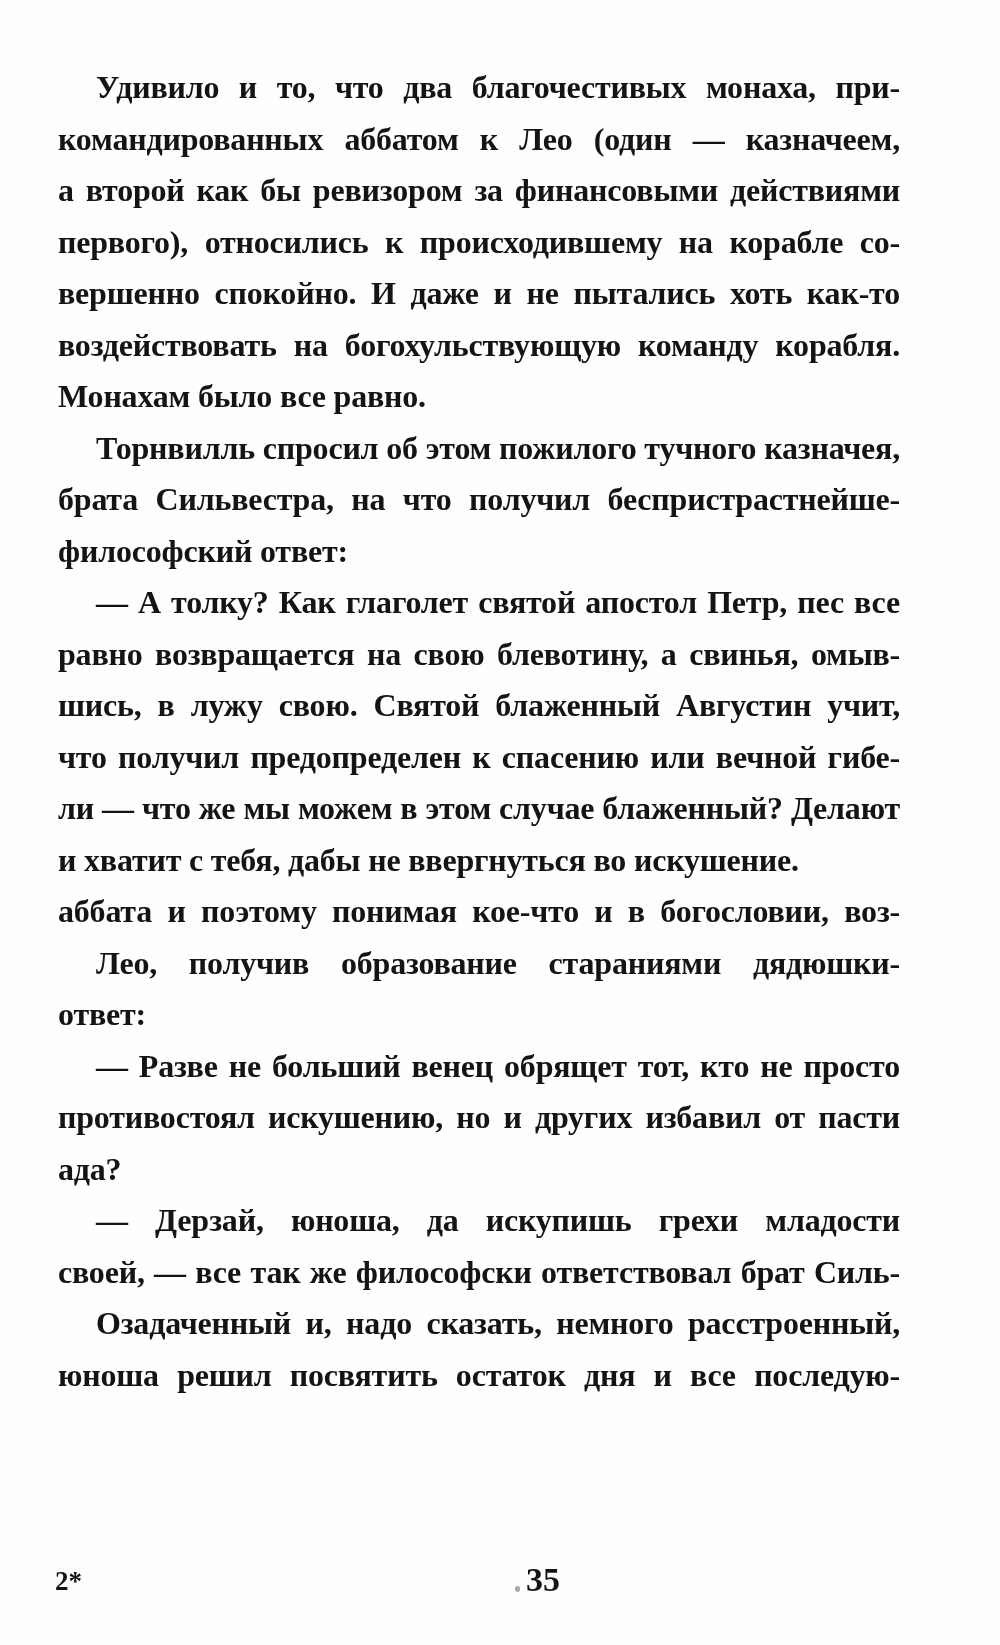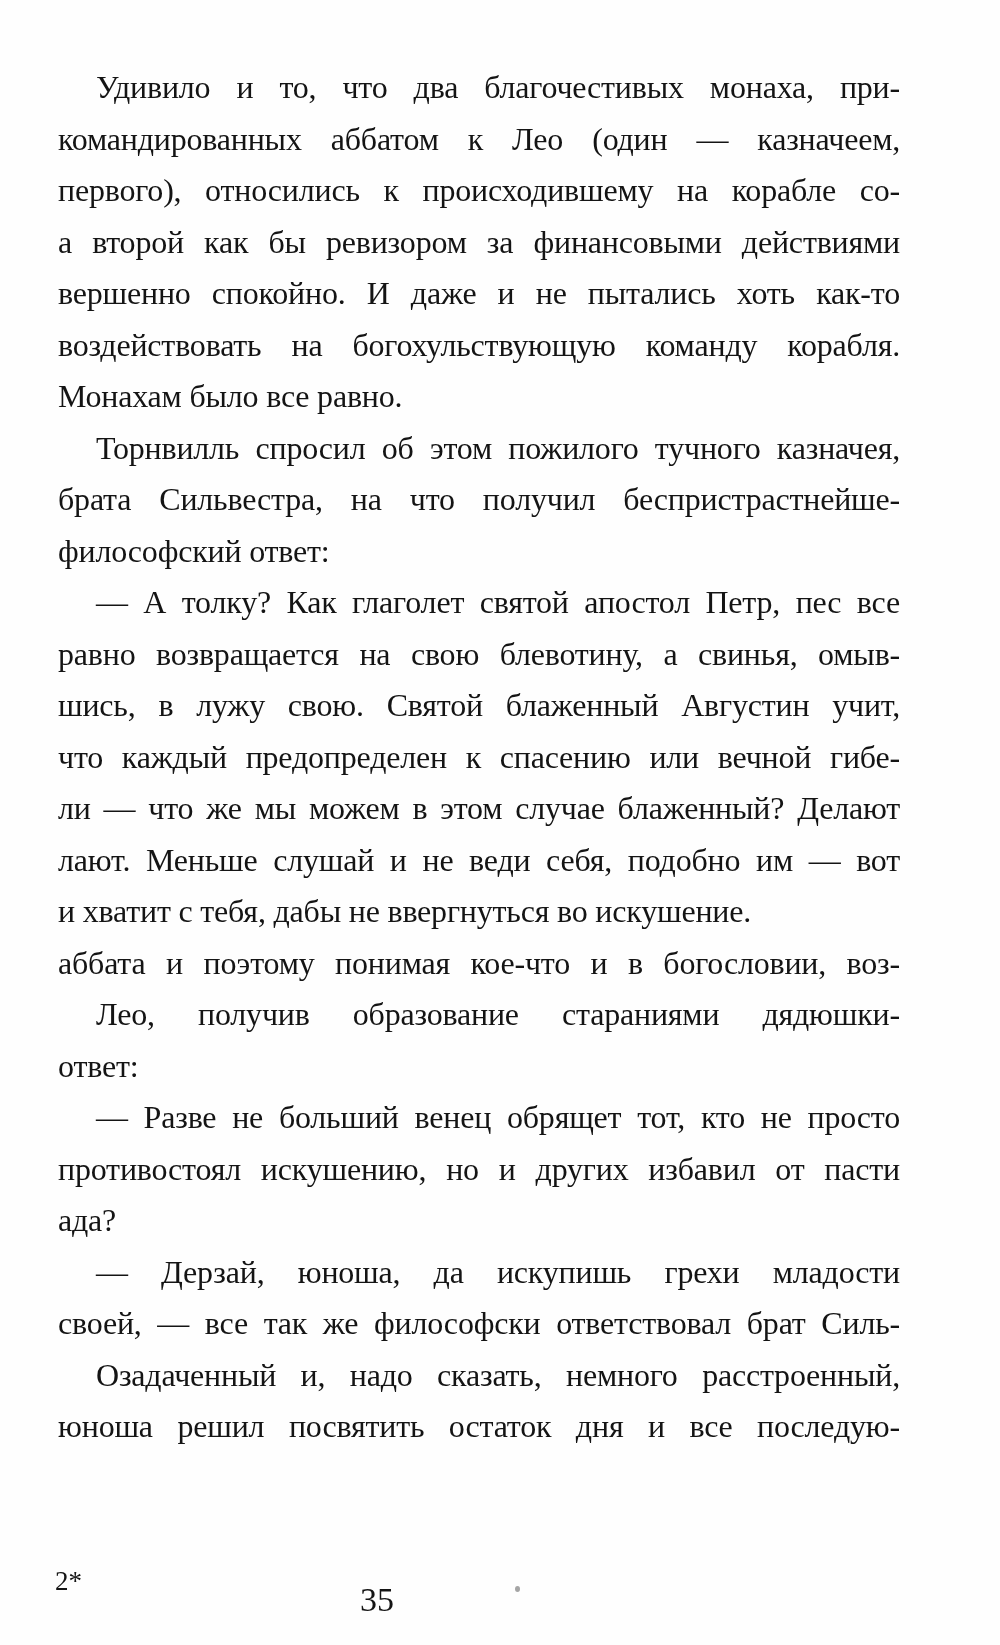--- a/index.html
+++ b/index.html
@@ -6,21 +6,21 @@
     margin: 0;
     padding: 0;
     background: #ffffff;
   }
   .page {
     position: relative;
     width: 1000px;
     height: 1645px;
     background: #fefefe;
     font-family: "Liberation Serif", "DejaVu Serif", serif;
-    font-weight: normal;
+    font-weight: bold;
     color: #141414;
     overflow: hidden;
   }
   .text-block {
     position: absolute;
     left: 58px;
     top: 62px;
     width: 842px;
   }
   .line {
@@ -42,58 +42,56 @@
     left: 55px;
     top: 1566px;
     font-size: 27px;
     line-height: 30px;
   }
   .footer-page {
     position: absolute;
     left: 360px;
     top: 1562px;
     width: 200px;
-    text-align: left;
+    text-align: right;
     font-size: 34px;
     line-height: 36px;
-    margin-top: 20px;
   }
   .artifact-dot {
     position: absolute;
     left: 515px;
     top: 1586px;
     width: 5px;
     height: 6px;
     background: #8f8f8f;
     border-radius: 50%;
     opacity: 0.8;
   }
 </style>
 </head>
 <body>
 
 <div class="page">
 
   <div class="text-block">
       <div class="line indent">Удивило и то, что два благочестивых монаха, при-</div>
       <div class="line">командированных аббатом к Лео (один — казначеем,</div>
+      <div class="line">а второй как бы ревизором за финансовыми действиями</div>
       <div class="line">первого), относились к происходившему на корабле со-</div>
-      <div class="line">а второй как бы ревизором за финансовыми действиями</div>
       <div class="line">вершенно спокойно. И даже и не пытались хоть как-то</div>
       <div class="line">воздействовать на богохульствующую команду корабля.</div>
       <div class="line lastline">Монахам было все равно.</div>
       <div class="line indent">Торнвилль спросил об этом пожилого тучного казначея,</div>
       <div class="line">брата Сильвестра, на что получил беспристрастнейше-</div>
       <div class="line lastline">философский ответ:</div>
       <div class="line indent">— А толку? Как глаголет святой апостол Петр, пес все</div>
       <div class="line">равно возвращается на свою блевотину, а свинья, омыв-</div>
       <div class="line">шись, в лужу свою. Святой блаженный Августин учит,</div>
-      <div class="line">что каждый предопределен к спасению или вечной гибе-</div>
+      <div class="line">что получил предопределен к спасению или вечной гибе-</div>
       <div class="line">ли — что же мы можем в этом случае блаженный? Делают</div>
-      <div class="line">лают. Меньше слушай и не веди себя, подобно им — вот</div>
       <div class="line lastline">и хватит с тебя, дабы не ввергнуться во искушение.</div>
       <div class="line">аббата и поэтому понимая кое-что и в богословии, воз-</div>
       <div class="line indent">Лео, получив образование стараниями дядюшки-</div>
       <div class="line lastline">ответ:</div>
       <div class="line indent">— Разве не больший венец обрящет тот, кто не просто</div>
       <div class="line">противостоял искушению, но и других избавил от пасти</div>
       <div class="line lastline">ада?</div>
       <div class="line indent">— Дерзай, юноша, да искупишь грехи младости</div>
       <div class="line">своей, — все так же философски ответствовал брат Силь-</div>
       <div class="line indent">Озадаченный и, надо сказать, немного расстроенный,</div>

